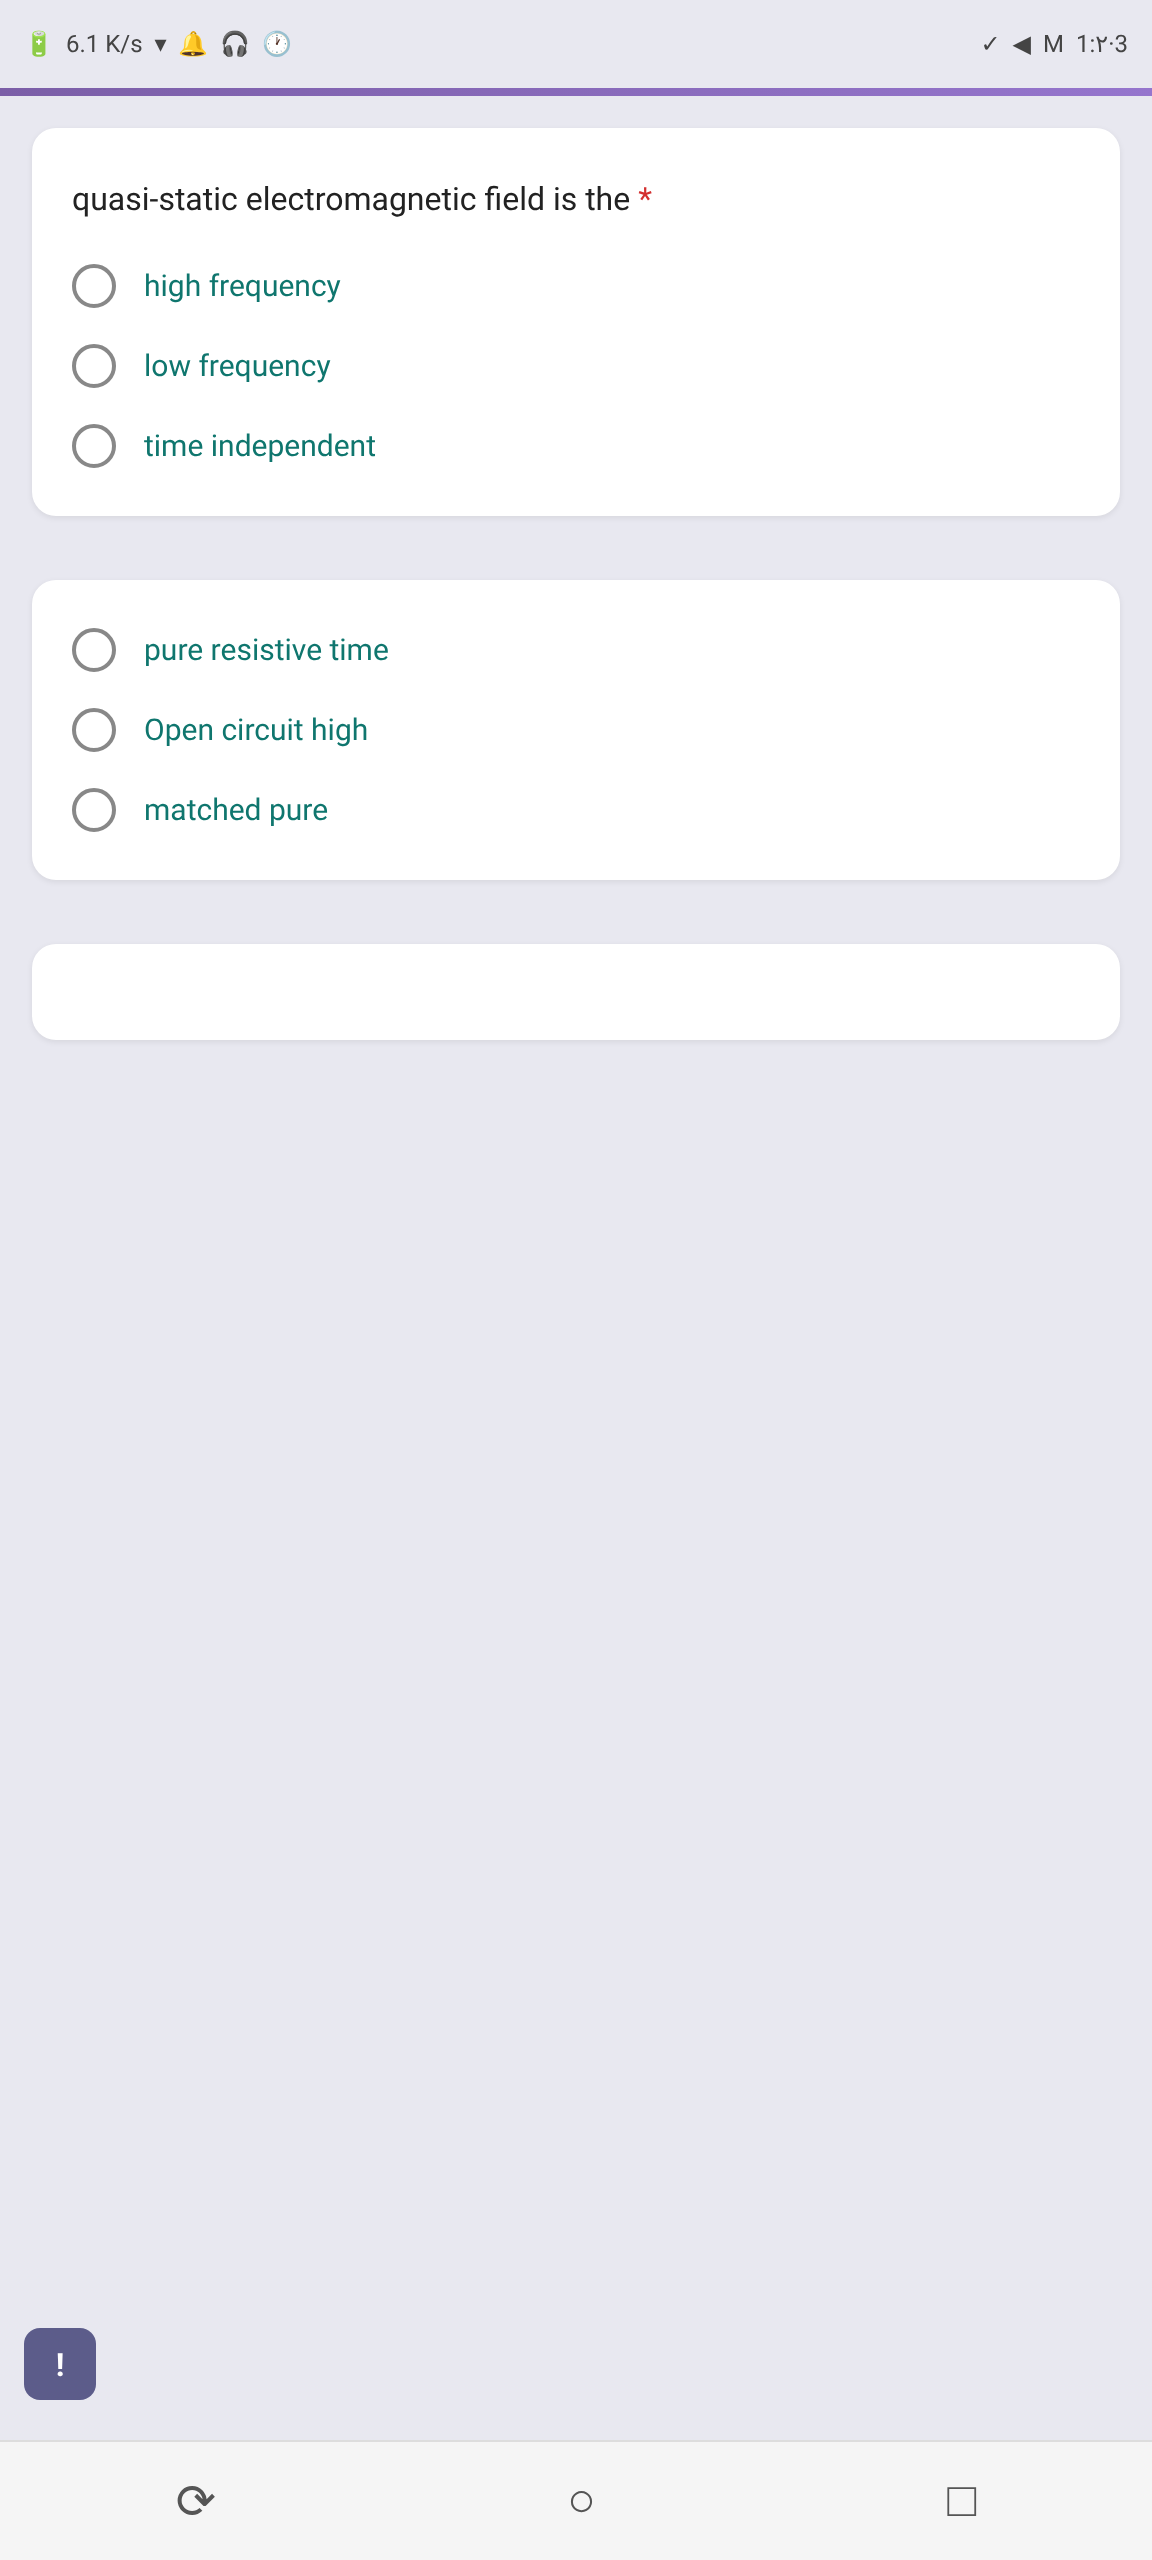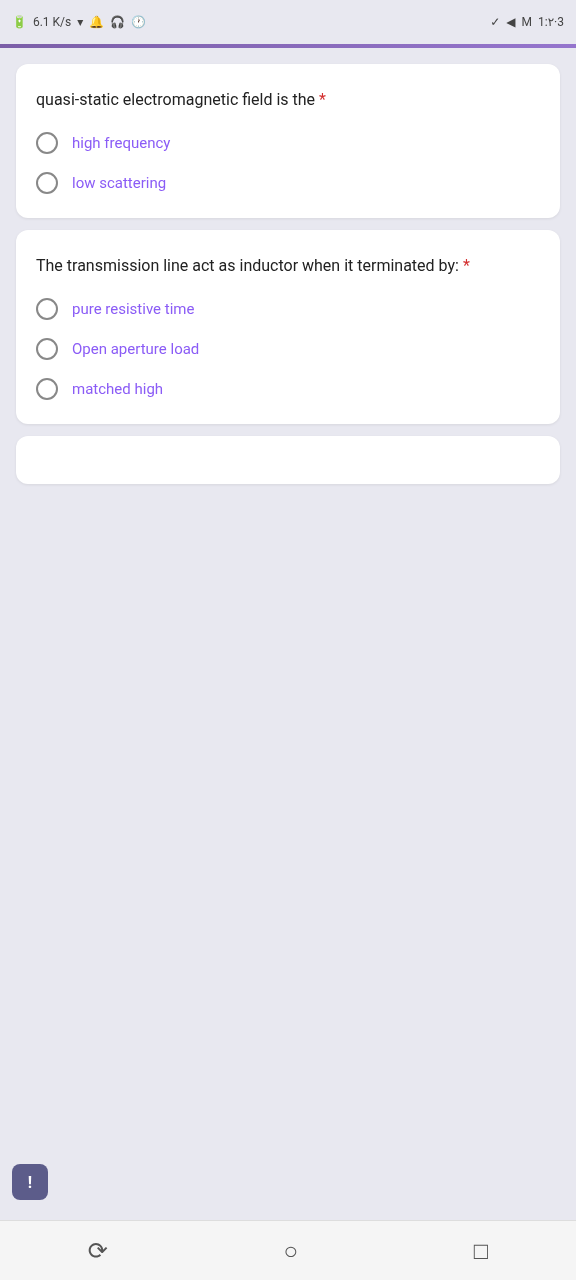--- a/index.html
+++ b/index.html
@@ -47,21 +47,21 @@
       height: 4px;
       background: linear-gradient(to right, #7b5ea7, #9575cd);
     }
 
     
     .content {
       flex: 1;
       padding: 16px 16px 80px 16px;
       display: flex;
       flex-direction: column;
-      gap: 12px;
+      gap: 32px;
       overflow-y: auto;
     }
 
     
     .card {
       background: #ffffff;
       border-radius: 12px;
       padding: 24px 20px;
       box-shadow: 0 1px 3px rgba(0,0,0,0.08);
     }
@@ -94,21 +94,21 @@
       width: 22px;
       height: 22px;
       border-radius: 50%;
       border: 2px solid #888;
       background: #fff;
       flex-shrink: 0;
     }
 
     .option-label {
       font-size: 15px;
-      color: #8b5cf6;
+      color: #0f766e;
     }
 
     
     .bottom-nav {
       position: fixed;
       bottom: 0;
       width: 576px;
       height: 60px;
       background-color: #f5f5f5;
       display: flex;
@@ -172,48 +172,48 @@
     <div class="options-list">
 
       <div class="option-item">
         <div class="radio-circle"></div>
         <span class="option-label">high frequency</span>
       </div>
 
 
       <div class="option-item">
         <div class="radio-circle"></div>
-        <span class="option-label">low scattering</span>
-      </div>
-
+        <span class="option-label">low frequency</span>
+      </div>
+
+      <div class="option-item">
+        <div class="radio-circle"></div>
+        <span class="option-label">time independent</span>
+      </div>
 
     </div>
   </div>
 
   <div class="card">
-    <div class="question-text">
-      <span>The transmission line act as inductor when it terminated by:</span>
-      <span class="required-star"> *</span>
-    </div>
     <div class="options-list">
 
       <div class="option-item">
         <div class="radio-circle"></div>
         <span class="option-label">pure resistive time</span>
       </div>
 
       <div class="option-item">
         <div class="radio-circle"></div>
-        <span class="option-label">Open aperture load</span>
-      </div>
-
-
-      <div class="option-item">
-        <div class="radio-circle"></div>
-        <span class="option-label">matched high</span>
+        <span class="option-label">Open circuit high</span>
+      </div>
+
+
+      <div class="option-item">
+        <div class="radio-circle"></div>
+        <span class="option-label">matched pure</span>
       </div>
 
     </div>
   </div>
 
   <div class="card">
   </div>
 
 </div>
 

